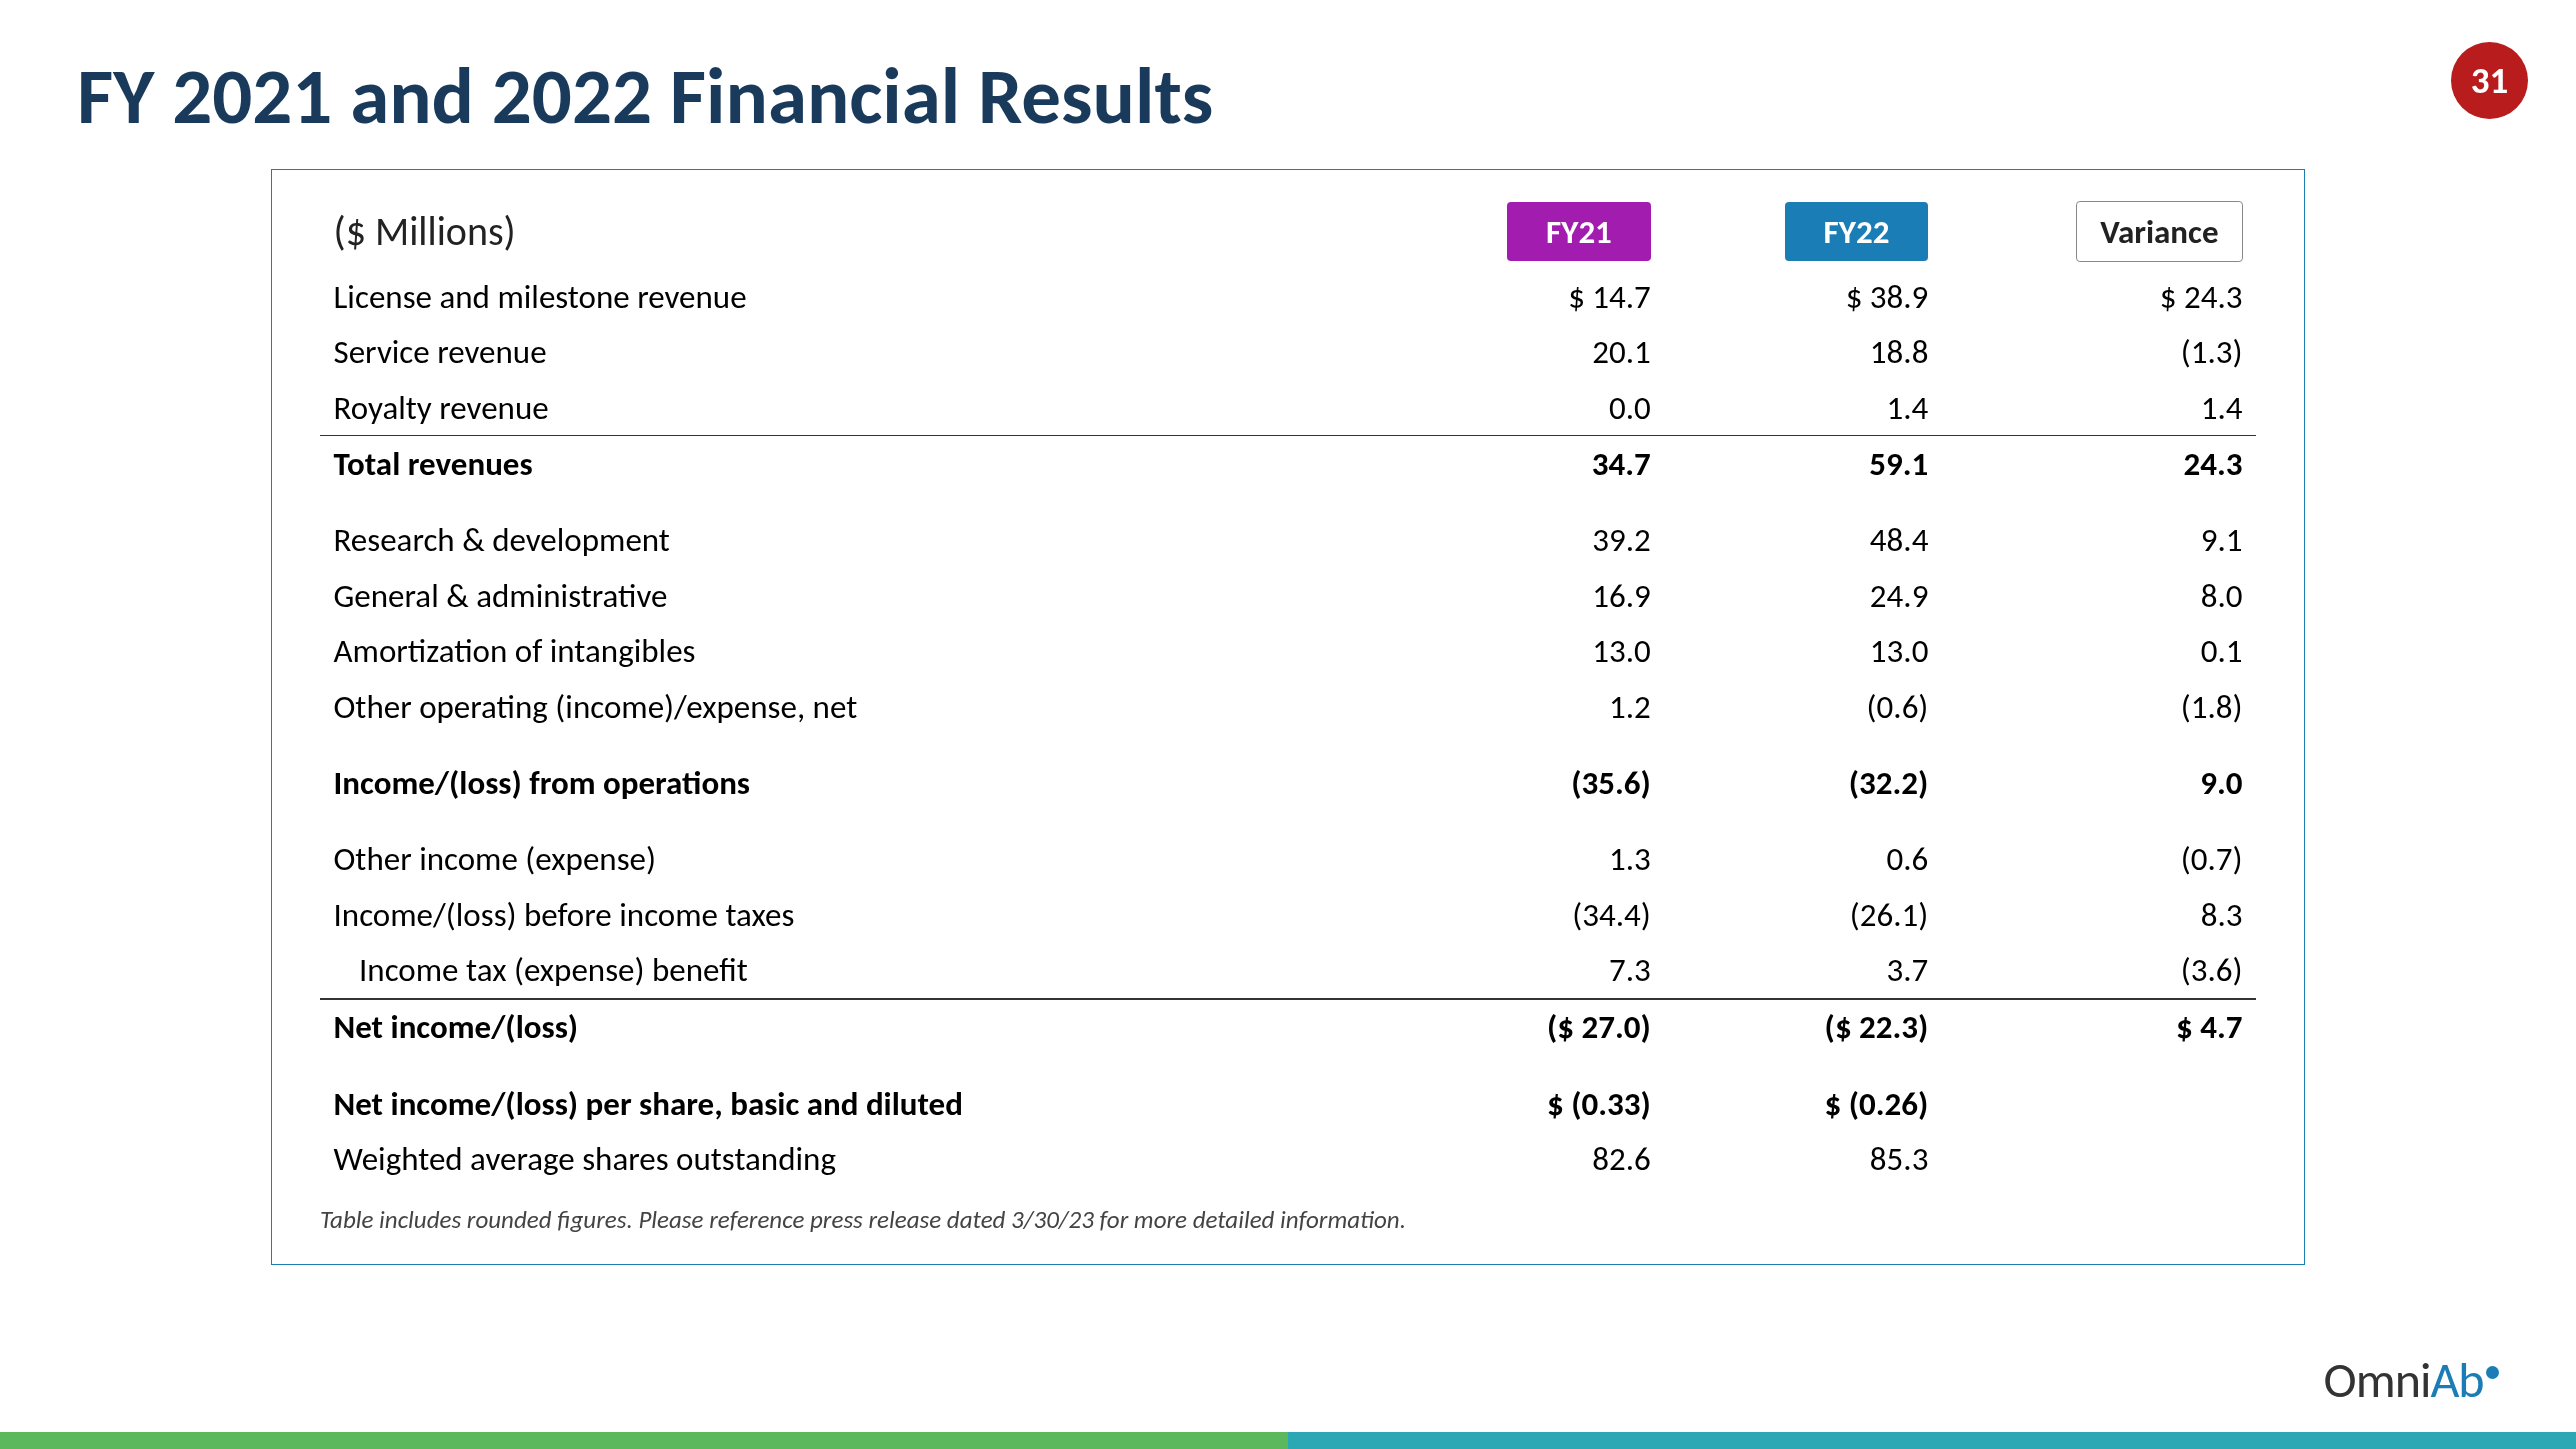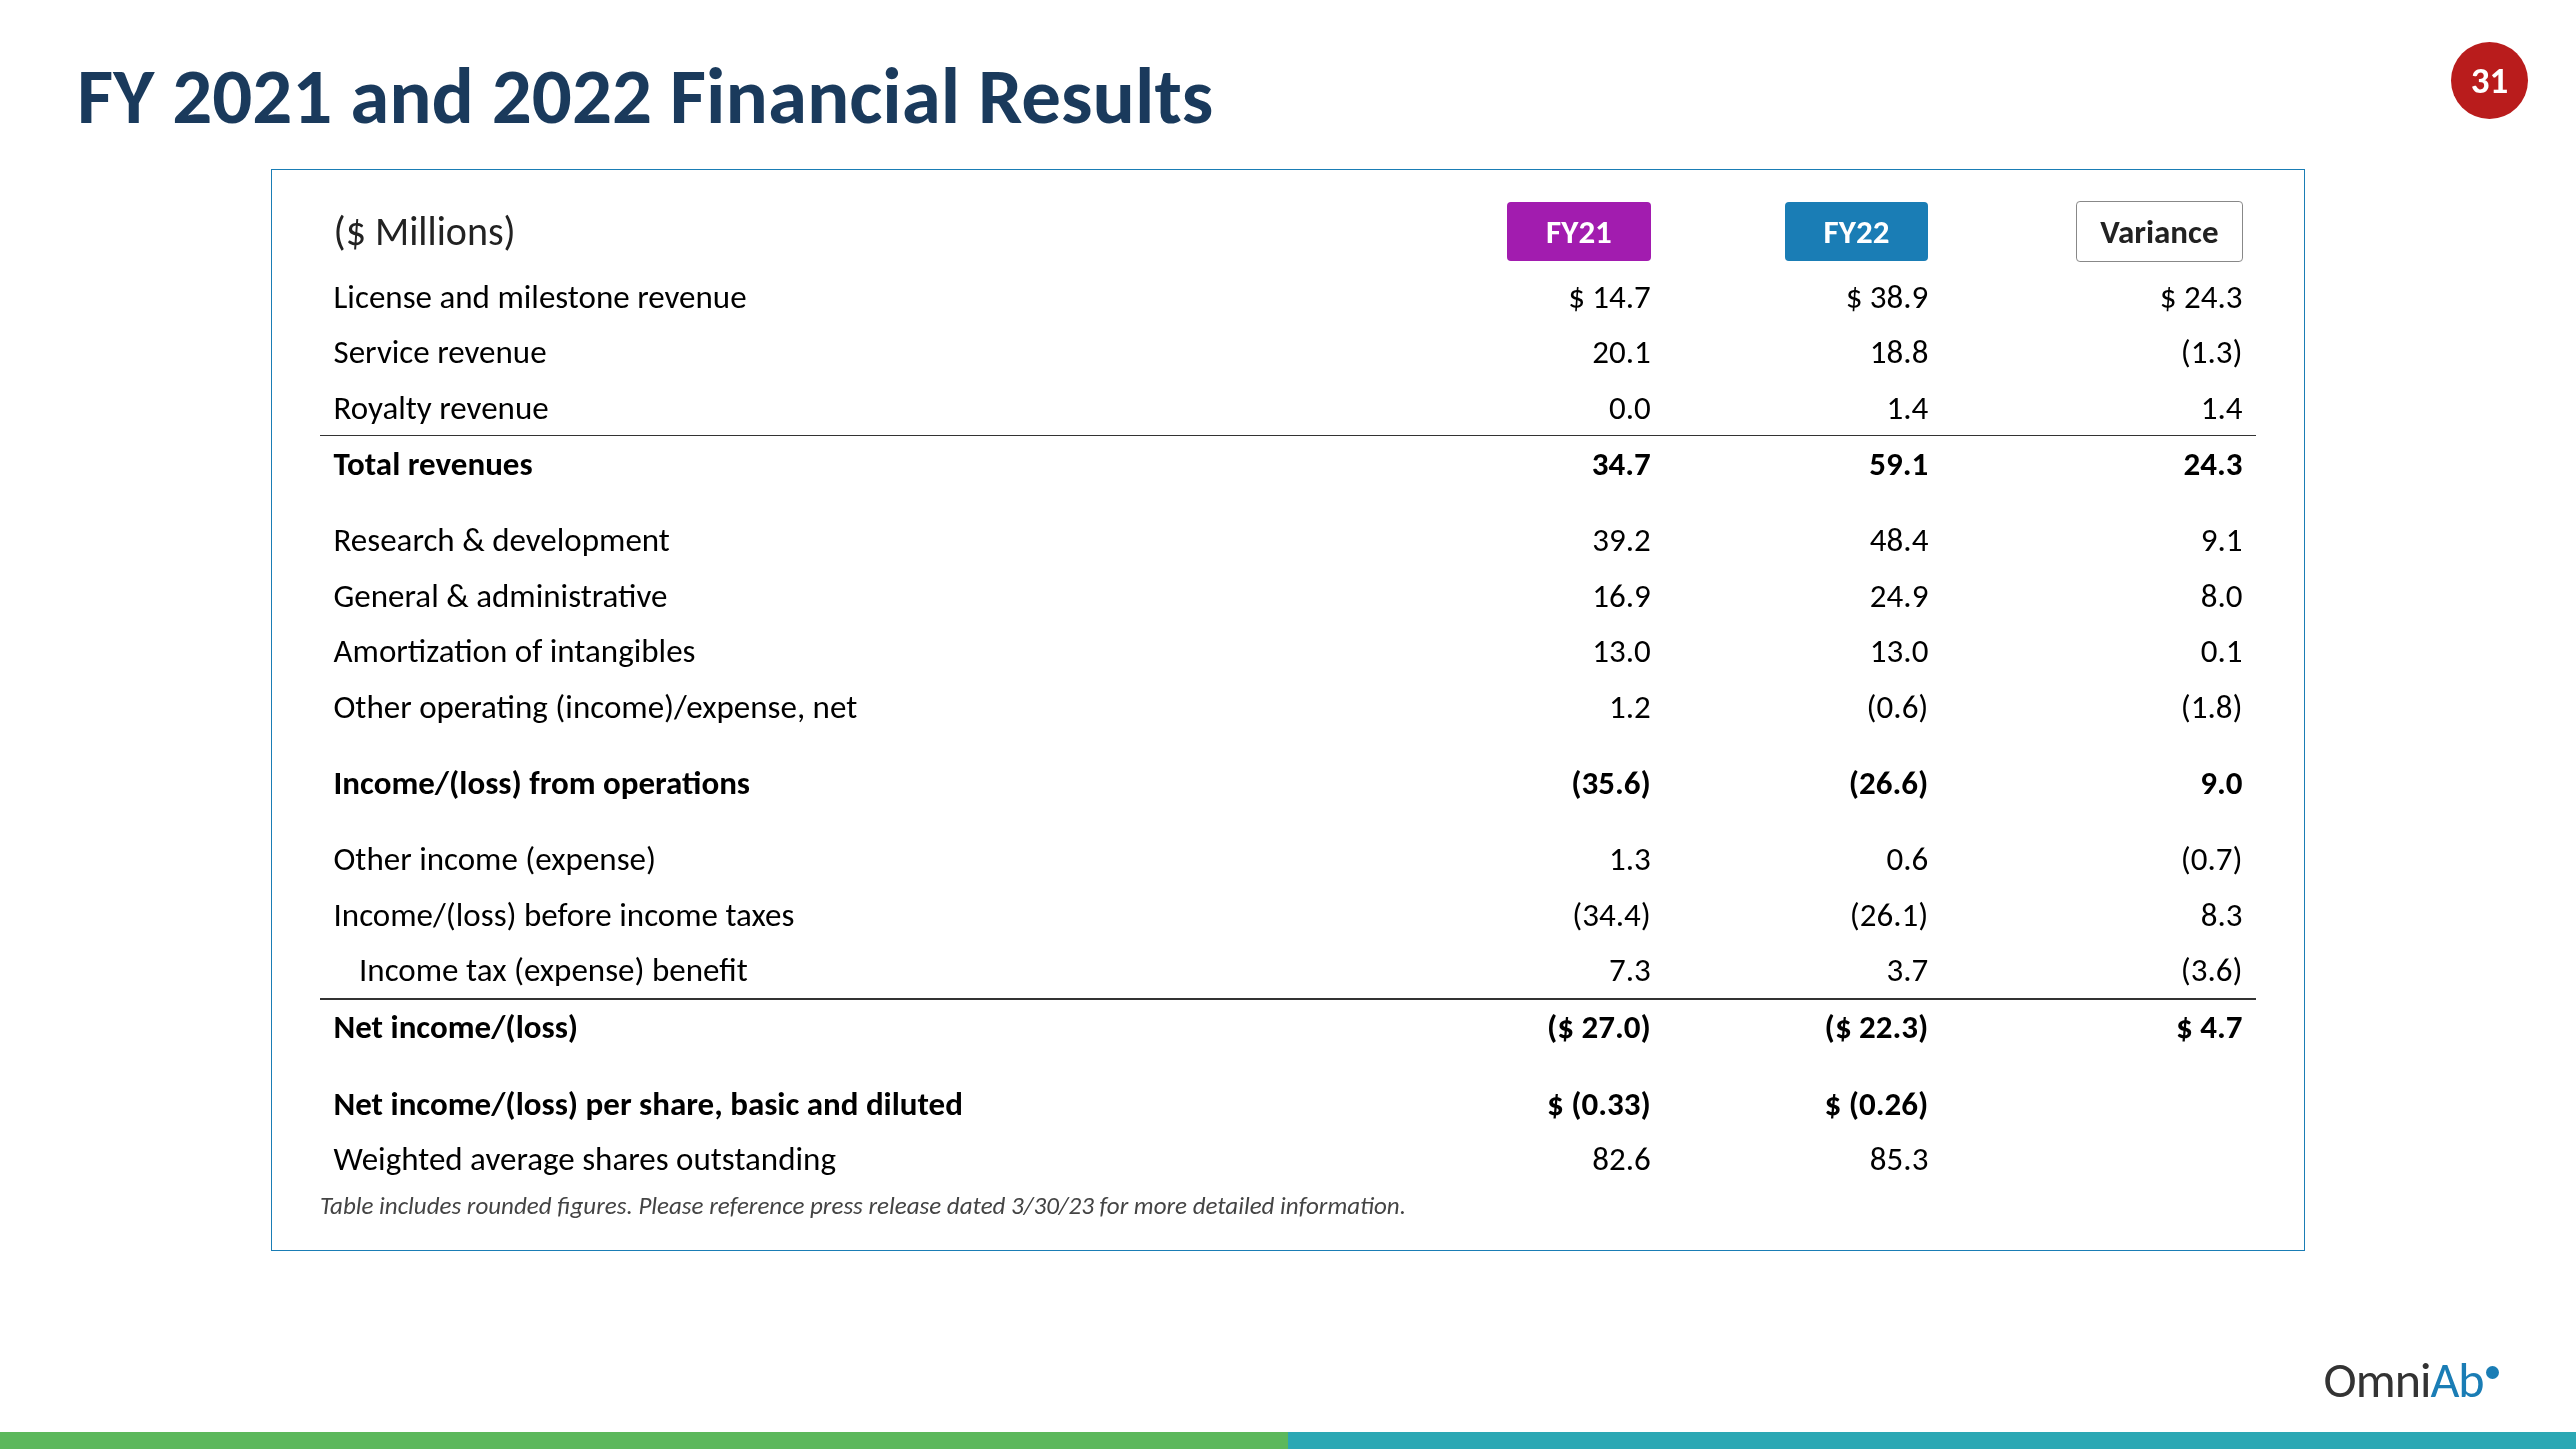--- a/index.html
+++ b/index.html
@@ -138,21 +138,21 @@
       height: 21px;
     }
 
     
     .indent {
       padding-left: 39px !important;
     }
 
     
     .table-note {
-      margin-top: 3px;
+      margin-top: 17px;
       font-size: 25px;
       font-style: italic;
       color: #444;
     }
 
     
     .omniab-logo {
       position: absolute;
       bottom: 39px;
       right: 77px;
@@ -247,21 +247,21 @@
           <td>1.2</td>
           <td>(0.6)</td>
           <td>(1.8)</td>
         </tr>
         <tr class="spacer-row">
           <td colspan="4"></td>
         </tr>
         <tr class="bold-row">
           <td>Income/(loss) from operations</td>
           <td>(35.6)</td>
-          <td>(26.6)</td>
+          <td>(32.2)</td>
           <td>9.0</td>
         </tr>
         <tr class="spacer-row">
           <td colspan="4"></td>
         </tr>
         <tr>
           <td>Other income (expense)</td>
           <td>1.3</td>
           <td>0.6</td>
           <td>(0.7)</td>

